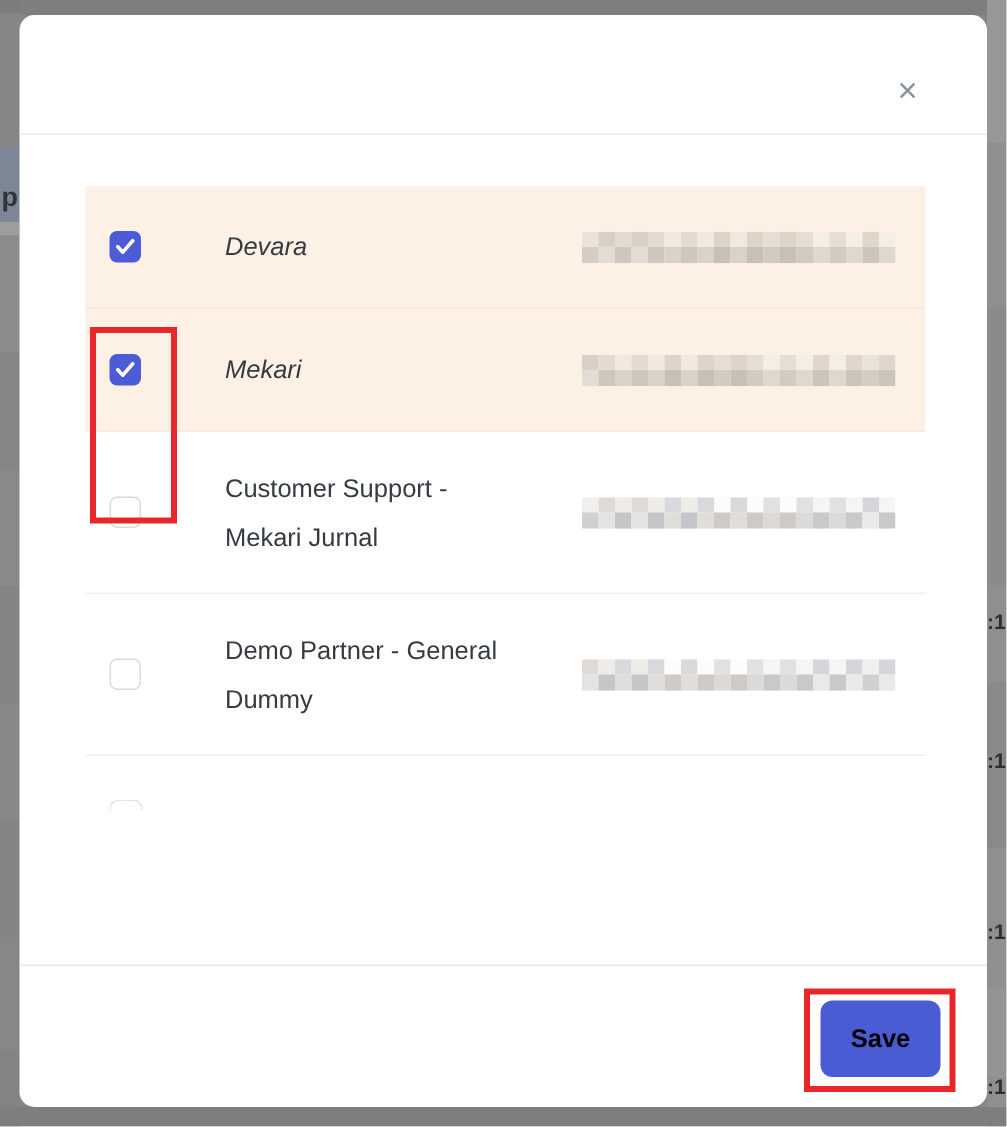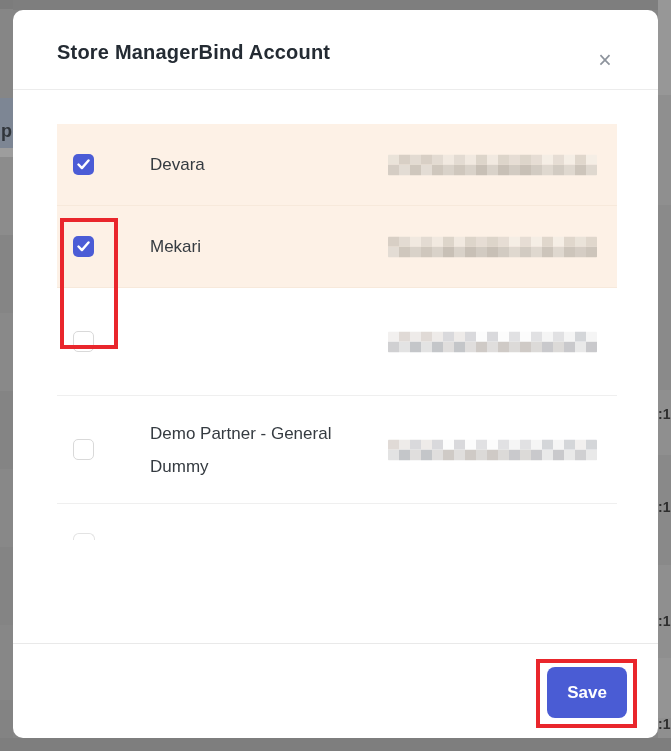--- a/index.html
+++ b/index.html
@@ -48,21 +48,21 @@
 
   
   .table { position:absolute; left:44px; top:114px; width:560px; }
   .thead { position:relative; display:flex; align-items:center; height:74px; background:#f5f5f6; }
   .th-name { margin-left:56px; font-size:16px; font-weight:600; color:#98a1ab; }
   .th-id { position:absolute; left:333px; font-size:16px; font-weight:600; color:#98a1ab; }
   .col-divider { position:absolute; left:308px; top:24px; width:1px; height:27px; background:#e4e4e4; }
 
   .row { position:relative; display:flex; align-items:center; height:82px; background:#fff;
          border-bottom:1px solid #efefef; }
-  .row.hl { background:#fdf1e6; border-bottom:1px solid #f7e9db; }
+  .row.hl { background:#fdf1e6; border-bottom:1px solid #f7e9db;font-style:italic; }
   .row.tall { height:108px; }
   .name { margin-left:56px; max-width:200px; font-size:17px; color:#353b41; line-height:33px; }
 
   .cb { flex:0 0 auto; margin-left:16px; width:21px; height:21px; border-radius:5px;
         display:inline-flex; align-items:center; justify-content:center; cursor:pointer; }
   .cb.checked { background:#4b5cd6; }
   .cb.unchecked { background:#fff; border:1.5px solid #d9d9d9; }
   .cb.indeterminate { background:#4b5cd6; }
   .cb svg { display:block; }
   .minus-bar { width:11px; height:3px; border-radius:2px; background:#fff; }
@@ -77,21 +77,21 @@
                 border:1.5px solid #e3e3e3; border-bottom:none; border-radius:6px 6px 0 0;
                 background:#fff; }
 
   
   .footer-divider { position:absolute; left:0; top:633px; width:645px; height:1px; background:#e9e9e9; }
   .btn { position:absolute; font-family:"Liberation Sans",sans-serif; font-size:17px;
          font-weight:700; border-radius:8px; cursor:pointer; }
   .btn-cancel { left:419px; top:658px; width:98px; height:50px; background:#fff;
                 border:1.5px solid #e4e4e4; color:#99a1a9; }
   .btn-save { left:534px; top:657px; width:80px; height:51px; background:#4a5cd4;
-              border:none; color:#ffffff; }
+              border:none; color:#000000; }
 
   
   .annot { position:absolute; border:4px solid #e9262c; background:transparent; pointer-events:none; }
   .annot-checkboxes { left:60px; top:218px; width:58px; height:131px; }
   .annot-save { left:536px; top:659px; width:101px; height:69px; }
 </style>
 </head>
 <body>
 
 <div class="scene">
@@ -117,21 +117,20 @@
     <div class="band r4"></div>
     <span class="edge-text">:1</span>
     <span class="edge-text">:1</span>
     <span class="edge-text">:1</span>
     <span class="edge-text">:1</span>
   </div>
   <div class="edge edge-top"></div>
   <div class="edge edge-bottom"></div>
 
   <div class="modal">
-    <h1 class="modal-title">Store ManagerBind Account</h1>
     <button class="close-btn"><span>×</span></button>
     <div class="title-divider"></div>
 
     <div class="table">
 
       <div id="rows">
   <div class="row hl">
     <span class="cb checked">
               <svg width="13" height="11" viewBox="0 0 13 11">
                 <path d="M1.5 5.5l3.4 3.6L11.5 1.5" stroke="#fff" stroke-width="2.4" fill="none" stroke-linecap="round" stroke-linejoin="round"></path>
@@ -224,20 +223,21 @@
               <span style="background: rgb(205, 197, 187);"></span>
               <span style="background: rgb(223, 216, 207);"></span>
               <span style="background: rgb(205, 197, 187);"></span>
               <span style="background: rgb(213, 205, 196);"></span>
               <span style="background: rgb(205, 197, 187);"></span>
             </span>
   </div>
 
   <div class="row tall">
     <span class="cb unchecked"></span>
+    <span class="name">Customer Support -<br>Mekari Jurnal</span>
     <span class="redacted">
               <span style="background: rgb(224, 222, 221); filter: brightness(1.08);"></span>
               <span style="background: rgb(207, 202, 198); filter: brightness(1.08);"></span>
               <span style="background: rgb(220, 218, 216); filter: brightness(1.08);"></span>
               <span style="background: rgb(207, 202, 198); filter: brightness(1.08);"></span>
               <span style="background: rgb(220, 218, 216); filter: brightness(1.08);"></span>
               <span style="background: rgb(201, 201, 204); filter: brightness(1.08);"></span>
               <span style="background: rgb(220, 218, 216); filter: brightness(1.08);"></span>
               <span style="background: rgb(201, 201, 204); filter: brightness(1.08);"></span>
               <span style="background: rgb(233, 233, 233); filter: brightness(1.08);"></span>

